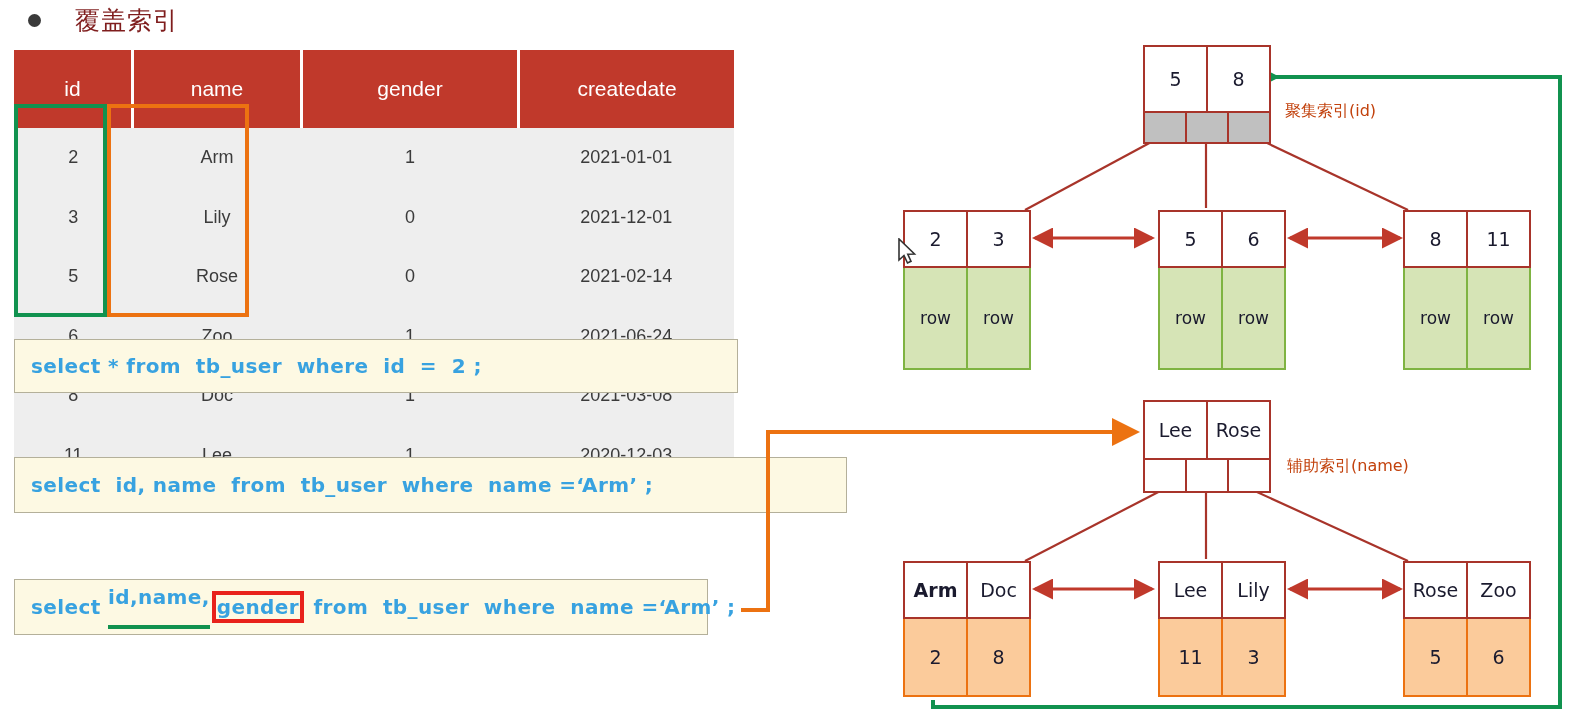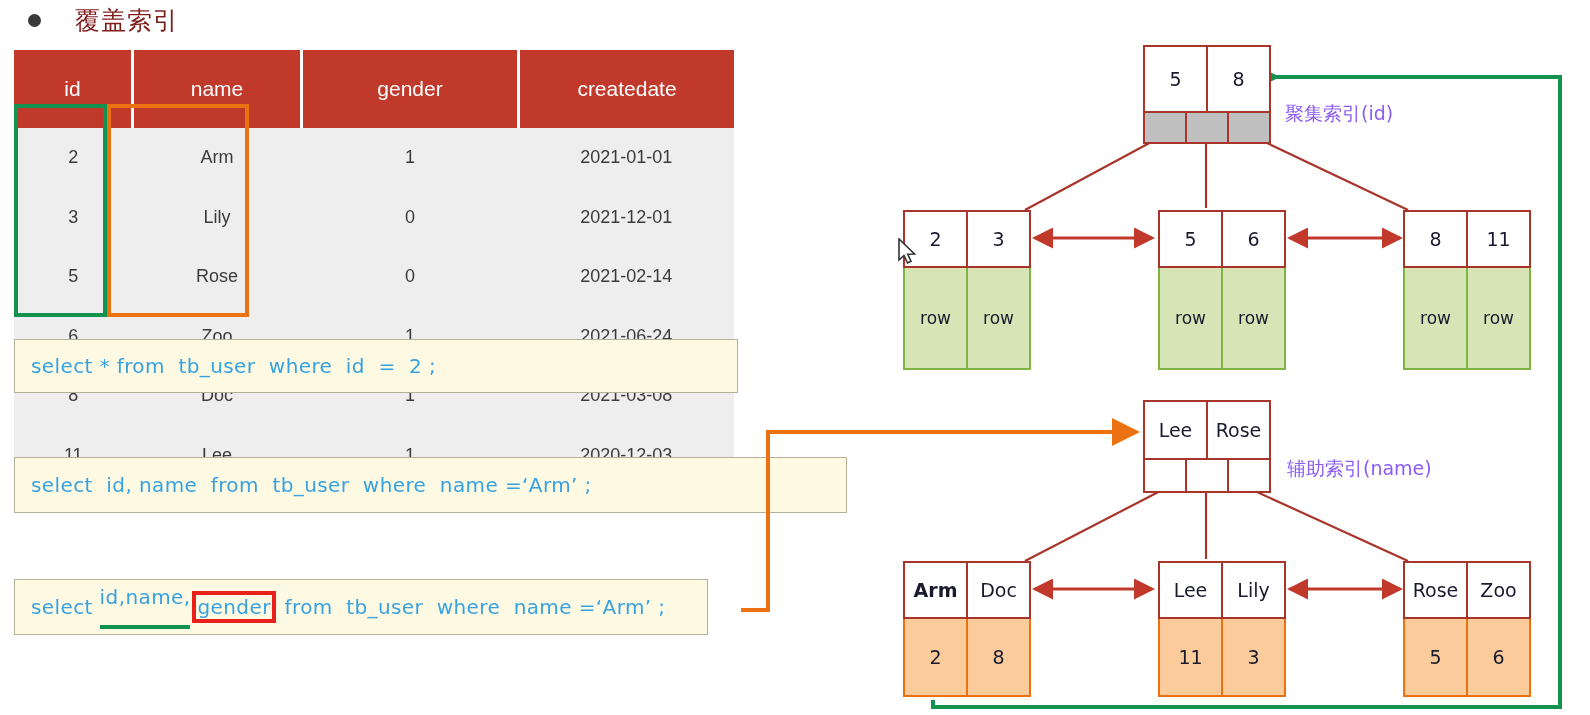--- a/index.html
+++ b/index.html
@@ -35,21 +35,21 @@
   th.h-name{width:142px;}
   th.h-gender{width:190px;}
   th.h-date{width:190px;}
   #id-col-outline{left:14px;top:104px;width:93px;height:213px;border:4px solid #11924f;box-sizing:border-box;pointer-events:none;}
   #name-col-outline{left:107px;top:104px;width:142px;height:213px;border:4px solid #ec7211;box-sizing:border-box;pointer-events:none;}
 
   
   .sql-box{
     background:#fdf9e3;border:1px solid #b4b09a;box-sizing:border-box;
     display:flex;align-items:center;padding-left:16px;
-    font-size:20px;color:#38a2e0;font-family:"DejaVu Sans",sans-serif;letter-spacing:.4px;
+    font-size:20px;color:#38a2e0;font-family:"DejaVu Sans",sans-serif;letter-spacing:.4px;font-weight:bold;
   }
   #sql-1{left:14px;top:339px;width:724px;height:54px;}
   #sql-2{left:14px;top:457px;width:833px;height:56px;}
   #sql-3{left:14px;top:579px;width:694px;height:56px;}
   .sql-text{white-space:pre;}
   .hl-underline{border-bottom:4px solid #11924f;padding-bottom:16px;}
   .hl-redbox{border:4px solid #e8221b;padding:0 1px;margin:0 2px;}
   .keyrow{display:flex;box-sizing:border-box;border:2.5px solid #a8342a;background:#ffffff;}
   .keyrow .cell{
     flex:1;display:flex;align-items:center;justify-content:center;
@@ -73,21 +73,21 @@
   .datarow .dc:last-child{border-right:none;}
 
   .idrow{display:flex;box-sizing:border-box;border:2.5px solid #ec7211;border-top:none;background:#fbcb9b;}
   .idrow .ic{
     flex:1;display:flex;align-items:center;justify-content:center;
     font-size:19px;color:#1a1a2e;border-right:2.5px solid #ec7211;
     font-family:"DejaVu Sans",sans-serif;position:relative;
   }
   .idrow .ic:last-child{border-right:none;}
 
-  .idx-label{font-size:19px;color:#8b5cf6;font-family:"DejaVu Sans",sans-serif;white-space:nowrap;}
+  .idx-label{font-size:16px;color:#c2410c;font-family:"DejaVu Sans",sans-serif;white-space:nowrap;}
 
   svg.overlay{position:absolute;left:0;top:0;width:1590px;height:715px;pointer-events:none;}
 
   .bold-key{font-weight:bold;}
 </style>
 </head>
 <body>
 
 <div class="abs" id="slide-title">
   <span class="bullet"></span>

